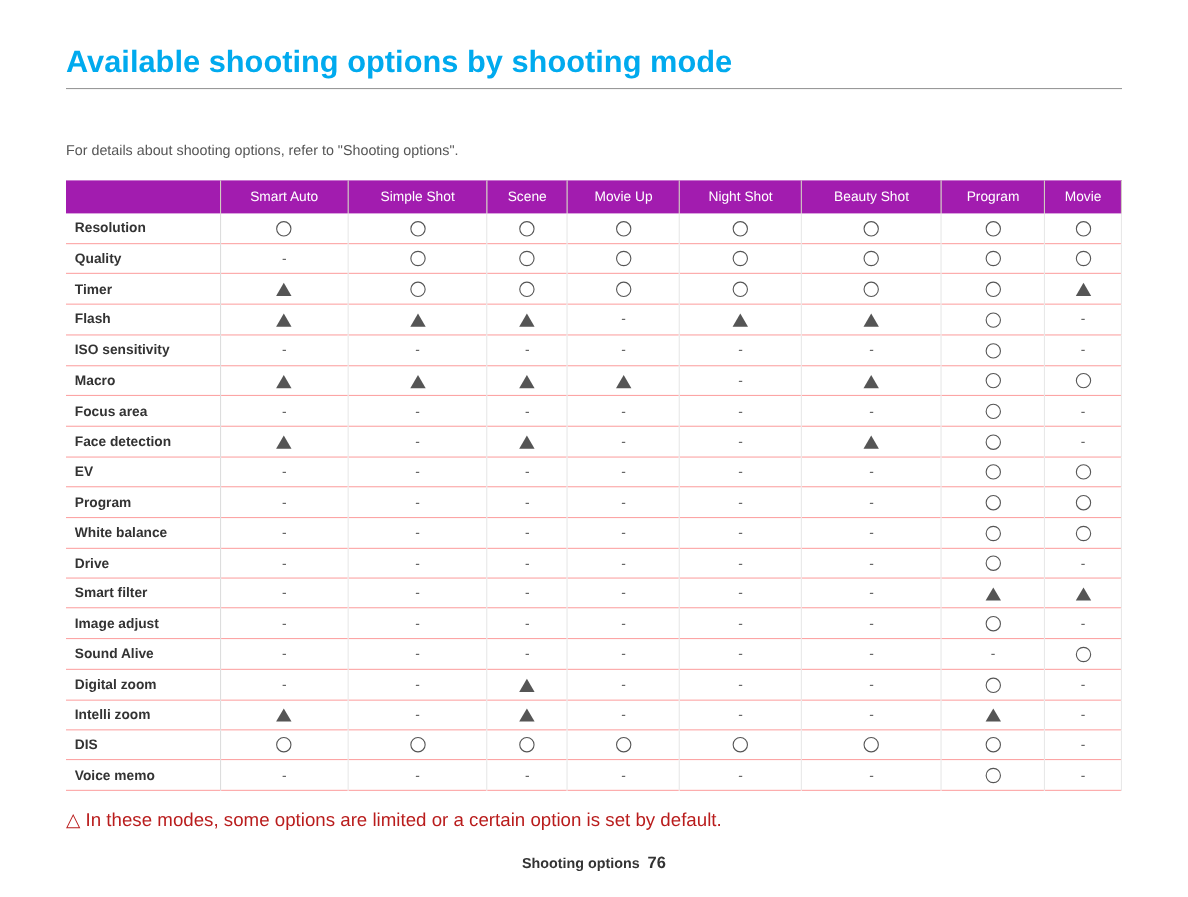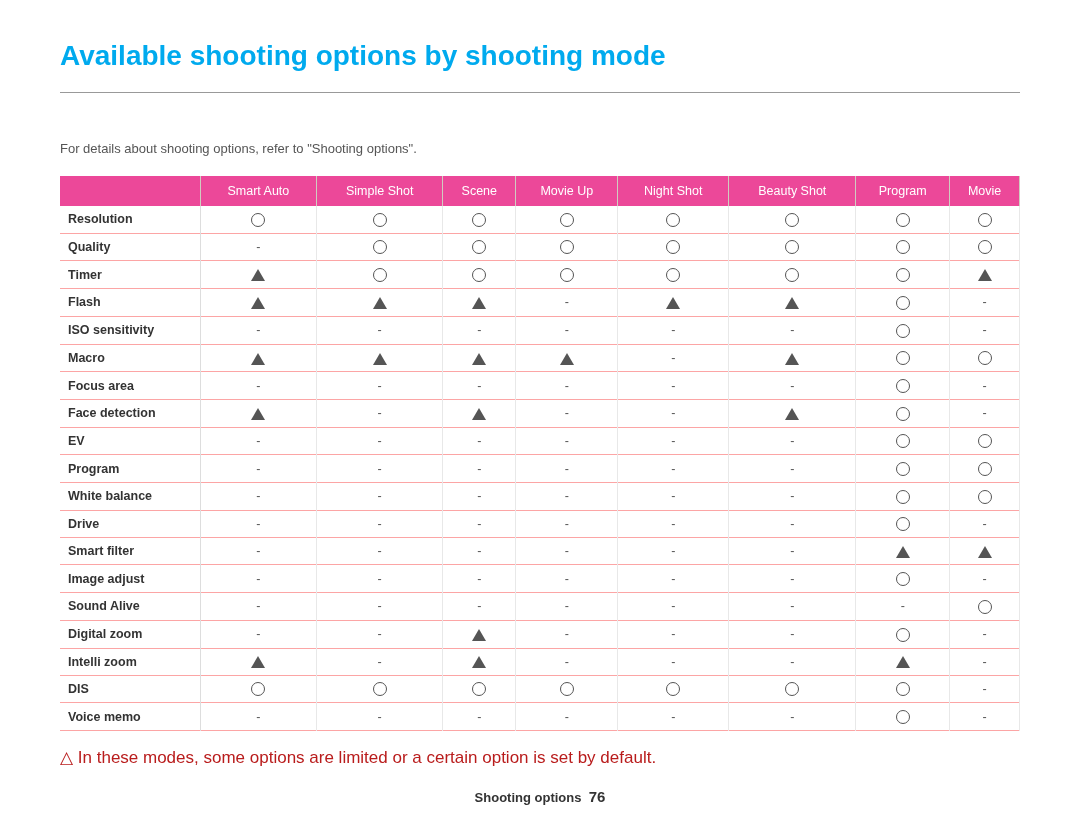--- a/index.html
+++ b/index.html
@@ -10,36 +10,36 @@
       width: 1080px;
       min-height: 815px;
       padding: 40px 60px 40px 60px;
       font-size: 13px;
     }
     h1 {
       font-size: 28px;
       color: #00aaee;
       font-weight: bold;
       border-bottom: 1px solid #999;
-      padding-bottom: 20px;
+      padding-bottom: 8px;
       margin-bottom: 22px;
     }
     .subtitle {
       font-size: 13px;
       color: #555;
       margin-bottom: 20px;
       margin-top: 48px;
     }
     table {
       width: 100%;
       border-collapse: collapse;
       margin-bottom: 16px;
     }
     thead tr {
-      background-color: #ec4899;
+      background-color: #a21caf;
       color: #fff;
     }
     thead th {
       padding: 8px 4px;
       text-align: center;
       font-size: 12.5px;
       font-weight: normal;
       border-right: 1px solid #d0ccc0;
     }
     thead th:first-child {

